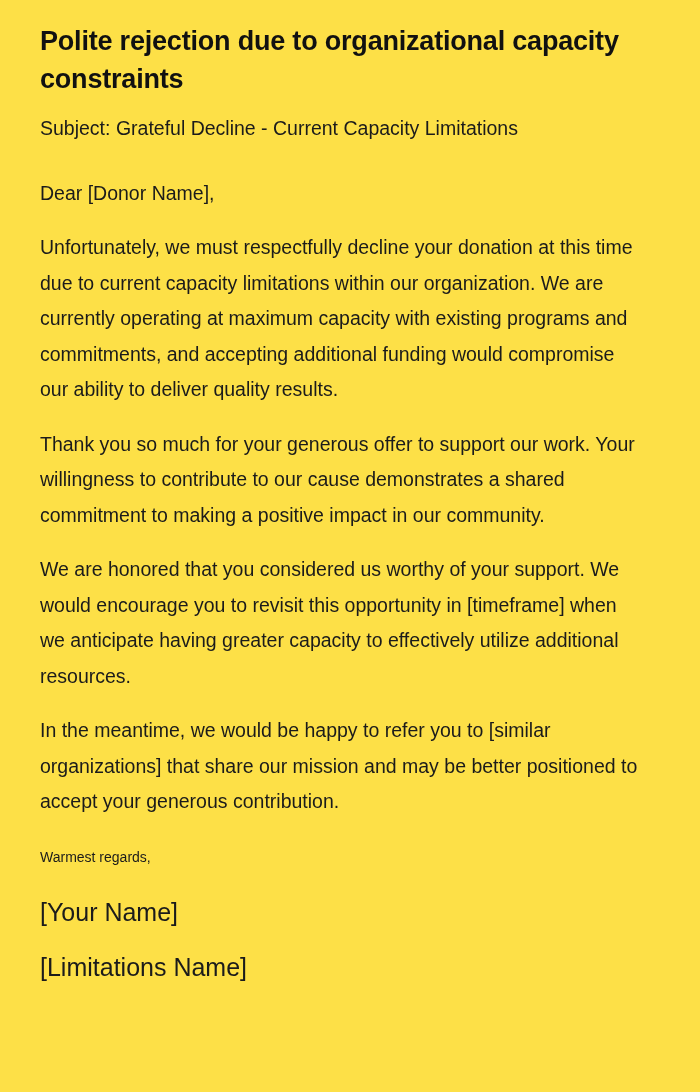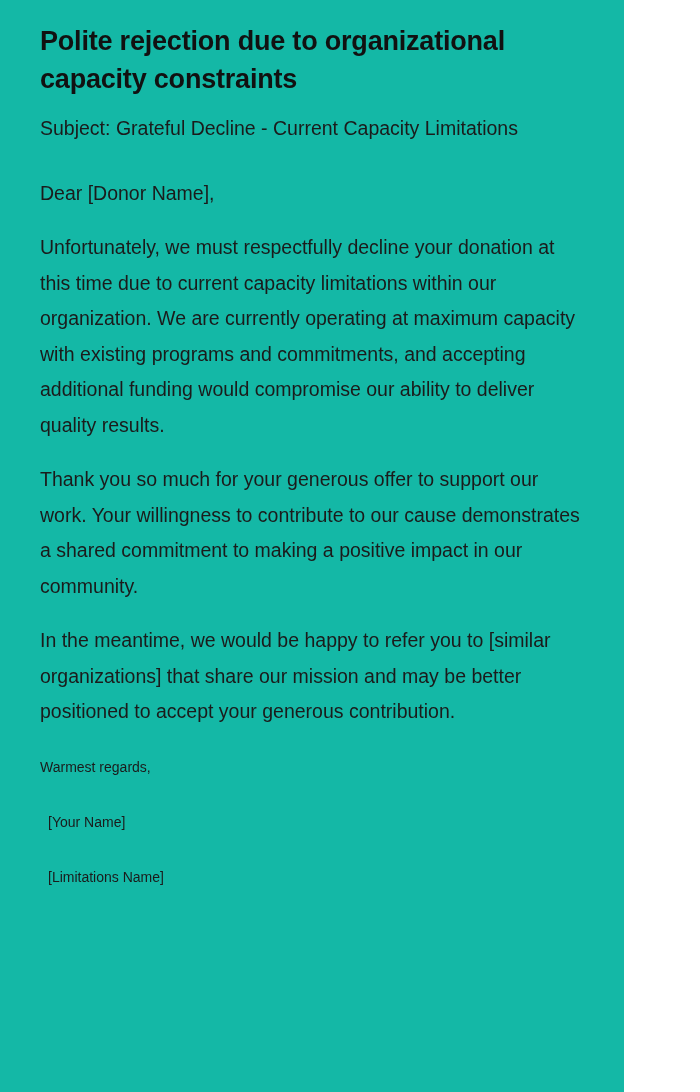--- a/index.html
+++ b/index.html
@@ -9,25 +9,25 @@
     background: #ffffff;
   }
   body {
     width: 700px;
     min-height: 1092px;
     font-family: "Liberation Sans", sans-serif;
     color: #1b1b1b;
     -webkit-font-smoothing: antialiased;
   }
   .page {
-    width: 624px;
+    width: 700px;
     min-height: 1092px;
     box-sizing: border-box;
     padding: 22px 40px 24px 40px;
-    background: #14b8a6;
+    background: #fde047;
   }
   .doc-title {
     font-size: 27px;
     line-height: 38px;
     font-weight: 700;
     letter-spacing: -0.2px;
     color: #111111;
     margin: 0 0 12px 0;
     max-width: 580px;
   }
@@ -55,45 +55,46 @@
     text-align: left;
   }
   .closing-line {
     font-size: 14px;
     line-height: 36px;
     font-weight: 400;
     color: #1b1b1b;
     margin: 0 0 19px 0;
   }
   .signature-line {
-    font-size: 14px;
+    font-size: 25px;
     line-height: 36px;
     font-weight: 400;
     color: #1b1b1b;
-    margin: 0 0 19px 8px;
+    margin: 0 0 19px 0;
   }
   .signature-line.last {
     margin-bottom: 0;
   }
 </style>
 </head>
 <body>
 
 <div class="page">
 
   <h1 class="doc-title">Polite rejection due to organizational capacity constraints</h1>
 
   <p class="subject-line">Subject: Grateful Decline - Current Capacity Limitations</p>
 
   <p class="salutation">Dear [Donor Name],</p>
 
   <p class="body-paragraph">Unfortunately, we must respectfully decline your donation at this time due to current capacity limitations within our organization. We are currently operating at maximum capacity with existing programs and commitments, and accepting additional funding would compromise our ability to deliver quality results.</p>
 
   <p class="body-paragraph">Thank you so much for your generous offer to support our work. Your willingness to contribute to our cause demonstrates a shared commitment to making a positive impact in our community.</p>
 
+  <p class="body-paragraph">We are honored that you considered us worthy of your support. We would encourage you to revisit this opportunity in [timeframe] when we anticipate having greater capacity to effectively utilize additional resources.</p>
 
   <p class="body-paragraph">In the meantime, we would be happy to refer you to [similar organizations] that share our mission and may be better positioned to accept your generous contribution.</p>
 
   <p class="closing-line">Warmest regards,</p>
 
   <p class="signature-line">[Your Name]</p>
 
   <p class="signature-line last">[Limitations Name]</p>
 
 </div>

